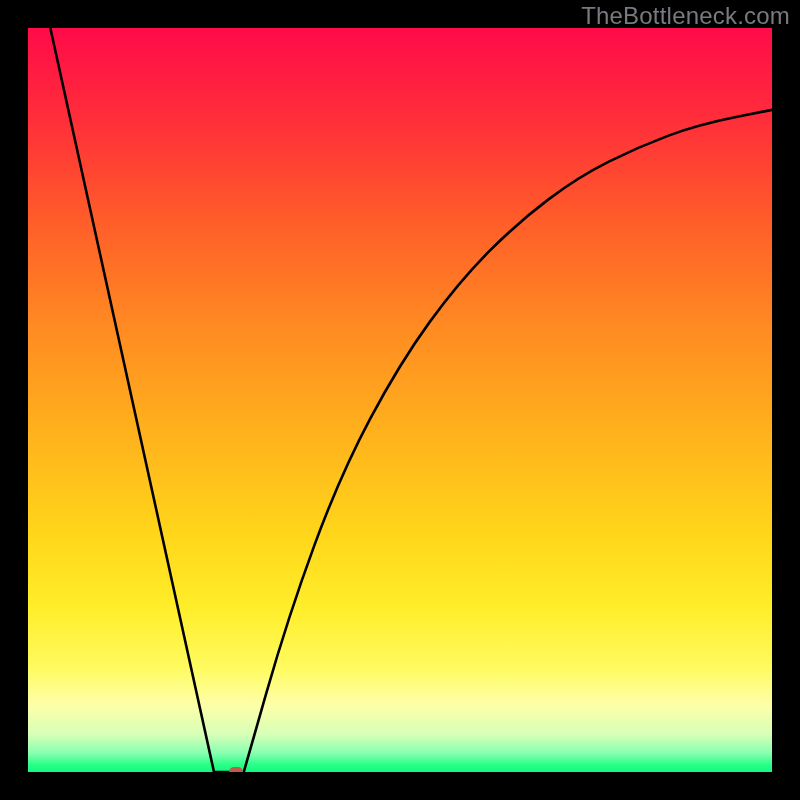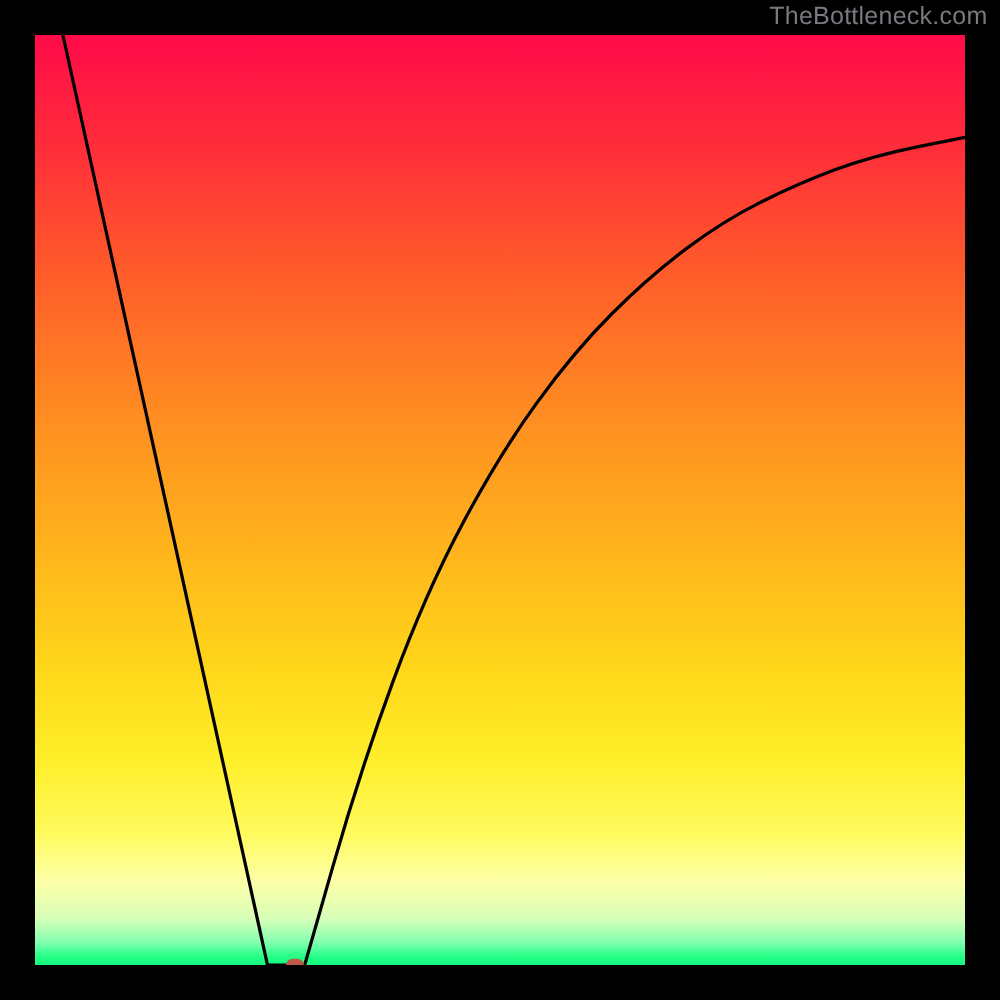--- a/index.html
+++ b/index.html
@@ -57,21 +57,21 @@
     height: 10px;
     border-radius: 5px;
     background: #c05a4a;
     transform: translate(-50%, -50%);
   }
   .watermark {
     position: absolute;
     top: 2px;
     right: 10px;
     color: #777b7f;
-    font-size: 20px;
+    font-size: 24px;
     letter-spacing: 0.2px;
     user-select: none;
   }
 </style>
 </head>
 <body>
 
 <div class="frame">
 
   <div class="plot-area">

